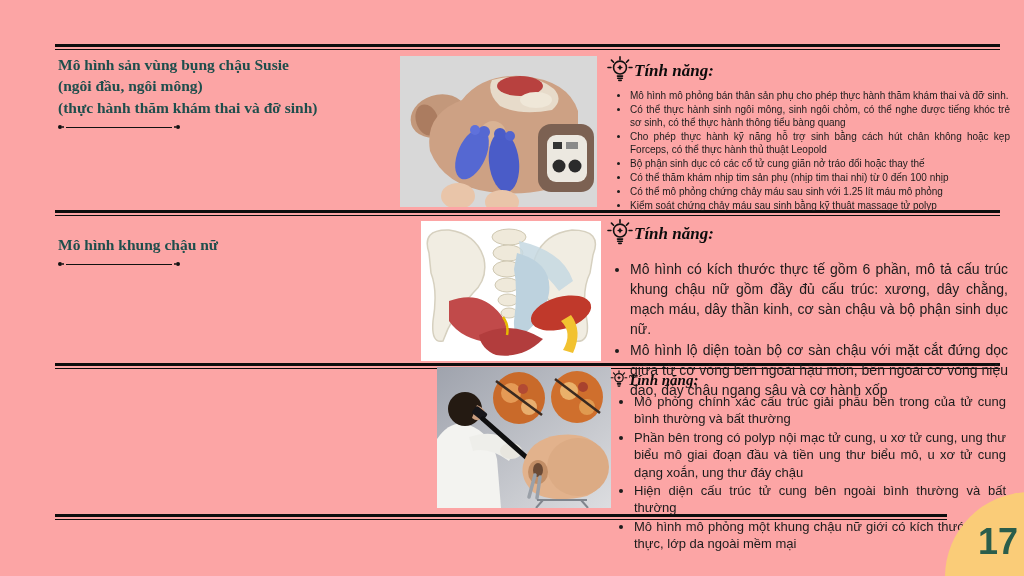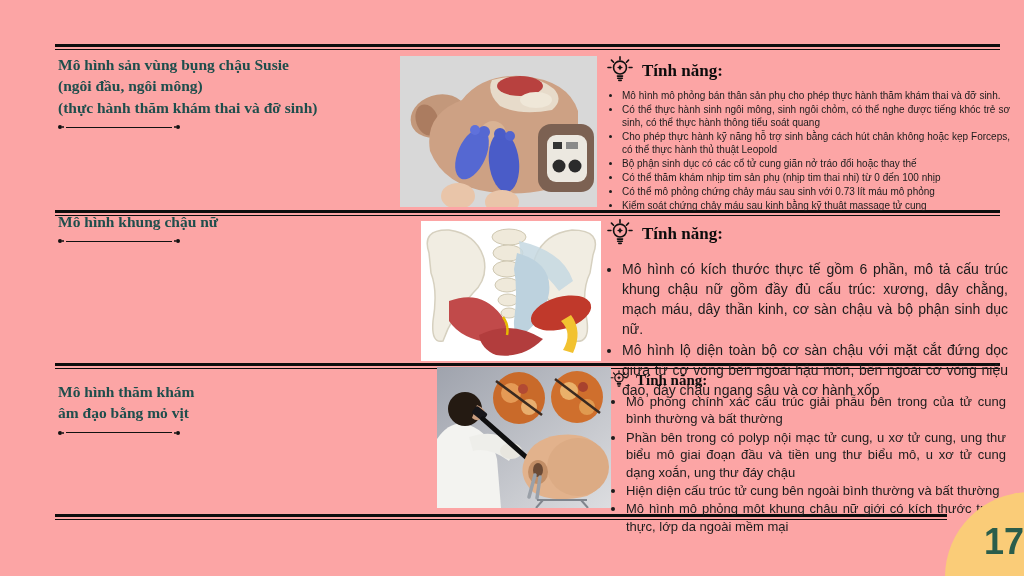--- a/index.html
+++ b/index.html
@@ -16,46 +16,46 @@
              font-family:"Liberation Serif",serif;font-weight:bold;
              font-size:15.5px;line-height:1.38;}
   .sec-title .tl{display:block;}
   .ornament{display:flex;align-items:center;width:122px;margin-top:7px;}
   .orn-dot{width:4px;height:4px;border-radius:50%;background:#111;flex:none;}
   .orn-dot.sm{width:2px;height:2px;}
   .orn-bar{flex:1;height:1px;background:#111;margin:0 2px;}
 
   
   .features{position:absolute;color:#1c1c1c;}
-  .feat-head{display:flex;align-items:center;gap:8px;}
+  .feat-head{display:flex;align-items:center;font-style:italic;}
   .feat-head .label{font-family:"Liberation Serif",serif;font-weight:bold;color:#0c0c0c;}
   .bulb{flex:none;}
   .bullets{margin:0;padding:0 0 0 16px;text-align:justify;}
-  .bullets li{margin:0 0 1px 0;}
+  .bullets li{margin:0 0 1px 8px;}
 
   .f1{left:606px;top:56px;width:404px;}
   .f1 .label{font-size:17px;}
   .f1 .bullets{font-size:10px;line-height:1.3;margin-top:3px;}
   .f2{left:606px;top:219px;width:402px;}
   .f2 .label{font-size:17px;}
   .f2 .bullets{font-size:14px;line-height:1.43;margin-top:10px;}
   .f3{left:610px;top:370px;width:396px;}
   .f3 .label{font-size:15px;}
   .f3 .bullets{font-size:13px;line-height:1.34;margin-top:3px;}
 
   
   .pic{position:absolute;display:block;}
   .pic1{left:400px;top:56px;}
   .pic2{left:421px;top:221px;}
   .pic3{left:437px;top:367px;}
 
   
   .page-circle{position:absolute;left:945px;top:492px;width:170px;height:170px;
                border-radius:50%;background:#facc78;}
-  .page-number{position:absolute;left:978px;top:521px;width:46px;text-align:right;
+  .page-number{position:absolute;left:978px;top:521px;width:46px;text-align:left;
                font-size:36px;font-weight:bold;color:#2a5d4b;
                font-family:"Liberation Sans",sans-serif;}
 </style>
 </head>
 <body>
 
 <div class="slide">
 
   <div class="divider d1"></div>
   <div class="divider d2"></div>
@@ -111,30 +111,30 @@
         <circle cx="12" cy="10" r="5.6"></circle>
         <path d="M12 7.4 L12.9 9.1 L14.6 10 L12.9 10.9 L12 12.6 L11.1 10.9 L9.4 10 L11.1 9.1 Z" fill="#111" stroke="none"></path>
         <line x1="9.8" y1="17.4" x2="14.2" y2="17.4"></line>
         <line x1="10" y1="19.3" x2="14" y2="19.3"></line>
         <line x1="10.9" y1="21.1" x2="13.1" y2="21.1"></line>
       </svg>
       <span class="label">Tính năng:</span>
     </div>
     <ul class="bullets">
         <li>Mô hình mô phỏng bán thân sản phụ cho phép thực hành thăm khám thai và đỡ sinh.</li>
-        <li>Có thể thực hành sinh ngôi mông, sinh ngôi chỏm, có thể nghe được tiếng khóc trẻ sơ sinh, có thể thực hành thông tiểu soát quang</li>
+        <li>Có thể thực hành sinh ngôi mông, sinh ngôi chỏm, có thể nghe được tiếng khóc trẻ sơ sinh, có thể thực hành thông tiểu bàng quang</li>
         <li>Cho phép thực hành kỹ năng hỗ trợ sinh bằng cách hút chân không hoặc kẹp Forceps, có thể thực hành thủ thuật Leopold</li>
         <li>Bộ phận sinh dục có các cổ tử cung giãn nở tráo đổi hoặc thay thế</li>
         <li>Có thể thăm khám nhịp tim sản phụ (nhịp tim thai nhi) từ 0 đến 100 nhịp</li>
-        <li>Có thể mô phỏng chứng chảy máu sau sinh với 0.73 lít máu mô phỏng</li>
-        <li>Kiểm soát chứng chảy máu sau kinh bằng kỹ thuật massage tử cung</li>
+        <li>Có thể mô phỏng chứng chảy máu sau sinh với 1.25 lít máu mô phỏng</li>
+        <li>Kiểm soát chứng chảy máu sau sinh bằng kỹ thuật massage tử polyp</li>
       </ul>
   </div>
 
-  <div class="sec-title" style="top:211px;">
+  <div class="sec-title" style="top:234px;">
     <span class="tl">Mô hình khung chậu nữ</span>
     <div class="ornament">
       <span class="orn-dot"></span>
         <span class="orn-dot sm"></span>
         <span class="orn-bar"></span>
         <span class="orn-dot sm"></span>
         <span class="orn-dot"></span>
     </div>
   </div>
 
@@ -174,31 +174,20 @@
         <line x1="10.9" y1="21.1" x2="13.1" y2="21.1"></line>
       </svg>
       <span class="label">Tính năng:</span>
     </div>
     <ul class="bullets">
         <li>Mô hình có kích thước thực tế gồm 6 phần, mô tả cấu trúc khung chậu nữ gồm đầy đủ cấu trúc: xương, dây chằng, mạch máu, dây thần kinh, cơ sàn chậu và bộ phận sinh dục nữ.</li>
         <li>Mô hình lộ diện toàn bộ cơ sàn chậu với mặt cắt đứng dọc giữa từ cơ vòng bên ngoài hậu môn, bên ngoài cơ vòng niệu đạo, đáy chậu ngang sâu và cơ hành xốp</li>
       </ul>
   </div>
 
-  <div class="sec-title" style="top:381px;">
-    <span class="tl">Mô hình thăm khám</span>
-    <span class="tl">âm đạo bằng mỏ vịt</span>
-    <div class="ornament">
-      <span class="orn-dot"></span>
-        <span class="orn-dot sm"></span>
-        <span class="orn-bar"></span>
-        <span class="orn-dot sm"></span>
-        <span class="orn-dot"></span>
-    </div>
-  </div>
 
   <svg class="pic pic3" width="174" height="141" viewBox="0 0 174 141">
     <defs>
       <linearGradient id="bg3" x1="0" y1="0" x2="1" y2="1">
         <stop offset="0" stop-color="#9fa3ad"></stop>
         <stop offset="1" stop-color="#dcdde0"></stop>
       </linearGradient>
     </defs>
     <rect width="174" height="141" fill="url(#bg3)"></rect>
     <circle cx="82" cy="31" r="26" fill="#c96a2a"></circle>

